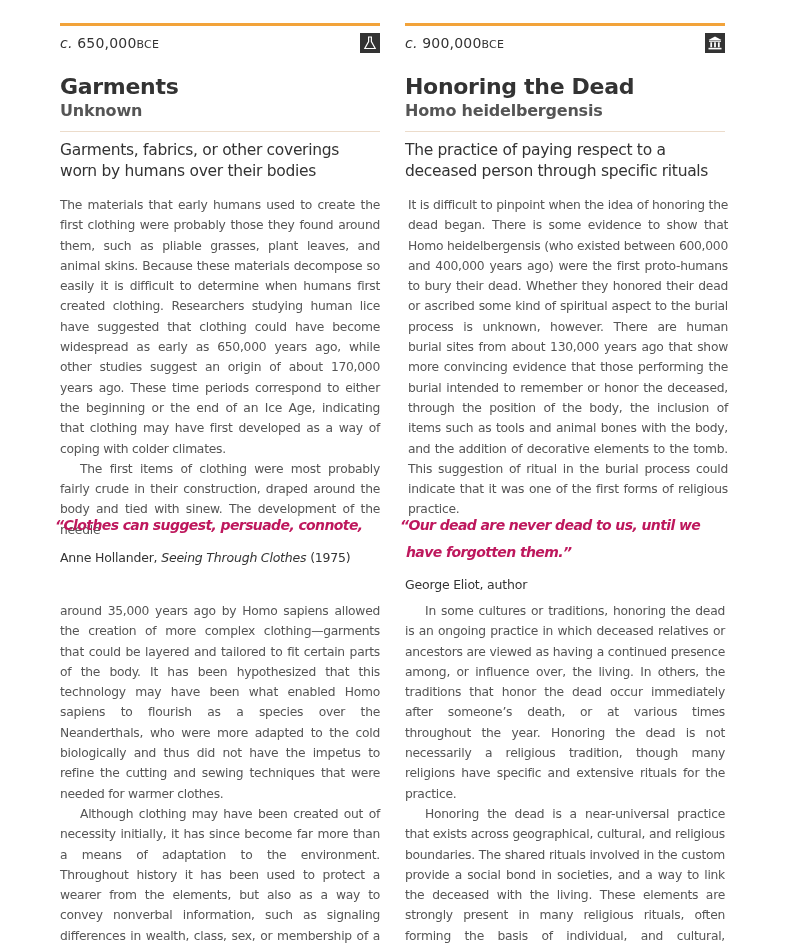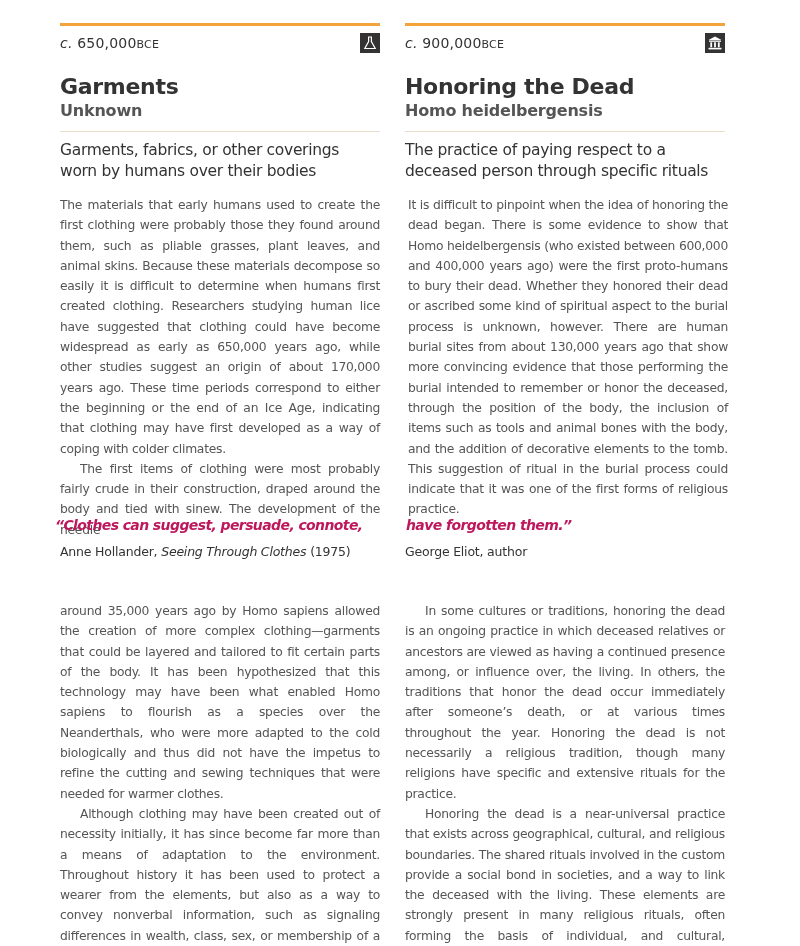--- a/index.html
+++ b/index.html
@@ -16,21 +16,21 @@
   .iconbox { width: 20px; height: 20px; background: #333; display: flex; align-items: center; justify-content: center; }
   .title { font-family: "DejaVu Sans", sans-serif; font-weight: bold; font-size: 22px; color: #333; margin-top: 18px; line-height: 26px; letter-spacing: -0.3px; }
   .subtitle { font-size: 16px; color: #555; line-height: 22px; font-weight: bold; letter-spacing: -0.2px; }
   .sep { height: 1px; background: #ecdccb; margin: 9px 0 8px 0; }
   .def { font-size: 15.5px; color: #333; line-height: 21px; letter-spacing: -0.3px; }
   .body { font-size: 12.3px; line-height: 20.3px; color: #555; text-align: justify; letter-spacing: -0.25px; }
   .body p { margin: 0; }
   .body p.indent { text-indent: 20px; }
   .quote { font-family: "DejaVu Sans", sans-serif; font-style: italic; font-size: 14px; color: #be185d; line-height: 27px; letter-spacing: -0.6px; margin-left: -5px; font-weight: 700; }
   .quote .l2 { display:block; padding-left: 6px; }
-  .attrib { font-size: 12.5px; color: #333; margin-top: 5px; letter-spacing: -0.2px; }
+  .attrib { font-size: 12.5px; color: #333; margin-top: 11px; letter-spacing: -0.2px; }
   .b1 { position: absolute; top: 195px; width: 320px; }
   .q { position: absolute; top: 512px; width: 340px; }
   .b2 { position: absolute; top: 601px; width: 320px; }
 </style>
 </head>
 <body>
 
 <div class="col left">
   <div class="topbar" style="background: rgb(242, 163, 58);"></div>
   <div class="dateRow">
@@ -92,20 +92,21 @@
   <div class="sep"></div>
   <div class="def" style="margin-top:2px;">The practice of paying respect to a deceased person through specific rituals</div>
 </div>
 
 <div class="b1 body" style="left:408px;">
   <p>It is difficult to pinpoint when the idea of honoring the dead began. There is some evidence to show that Homo heidelbergensis (who existed between 600,000 and 400,000 years ago) were the first proto-humans to bury their dead. Whether they honored their dead or ascribed some kind of spiritual aspect to the burial process is unknown, however. There are human burial sites from about 130,000 years ago that show more convincing evidence that those performing the burial intended to remember or honor the deceased, through the position of the body, the inclusion of items such as tools and animal bones with the body, and the addition of decorative elements to the tomb. This suggestion of ritual in the burial process could indicate that it was one of the first forms of religious practice.</p>
 </div>
 
 <div class="q" style="left:405px;">
   <div class="quote">
+    <span>“Our dead are never dead to us, until we</span>
     <span class="l2">have forgotten them.”</span>
   </div>
   <div class="attrib">
     <span>George Eliot, author</span>
   </div>
 </div>
 
 <div class="b2 body" style="left:405px;">
   <p class="indent">In some cultures or traditions, honoring the dead is an ongoing practice in which deceased relatives or ancestors are viewed as having a continued presence among, or influence over, the living. In others, the traditions that honor the dead occur immediately after someone’s death, or at various times throughout the year. Honoring the dead is not necessarily a religious tradition, though many religions have specific and extensive rituals for the practice.</p>
   <p class="indent"><span>Honoring the dead is a near-universal practice that exists across geographical, cultural, and religious boundaries. The shared rituals involved in the custom provide a social bond in societies, and a way to link the deceased with the living. These elements are strongly present in many religious rituals, often forming the basis of individual, and cultural, identities. </span></p>

